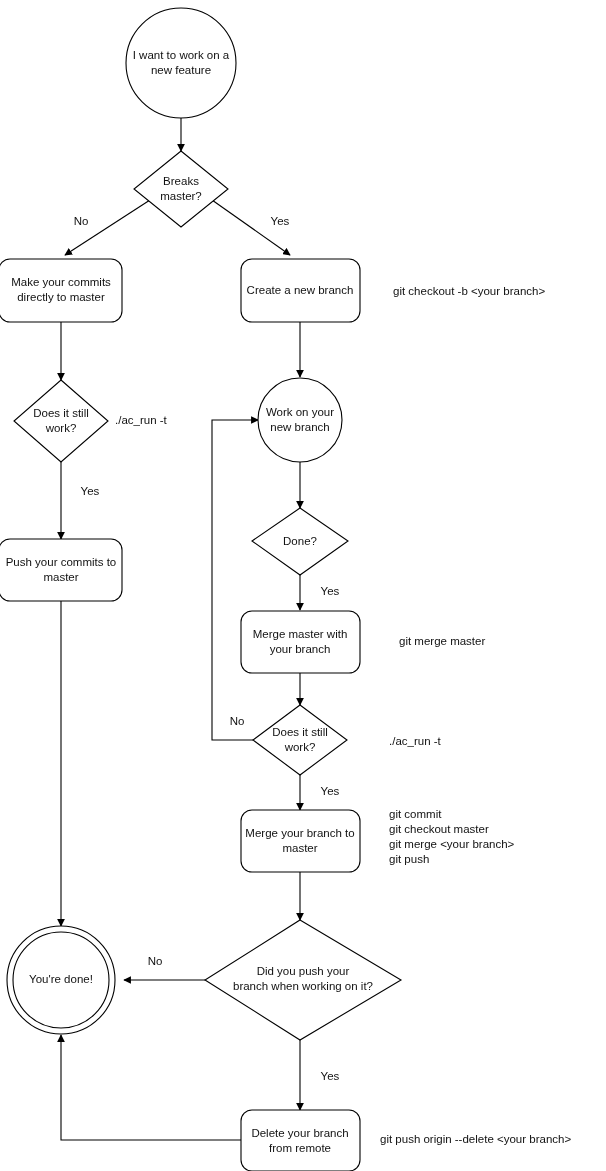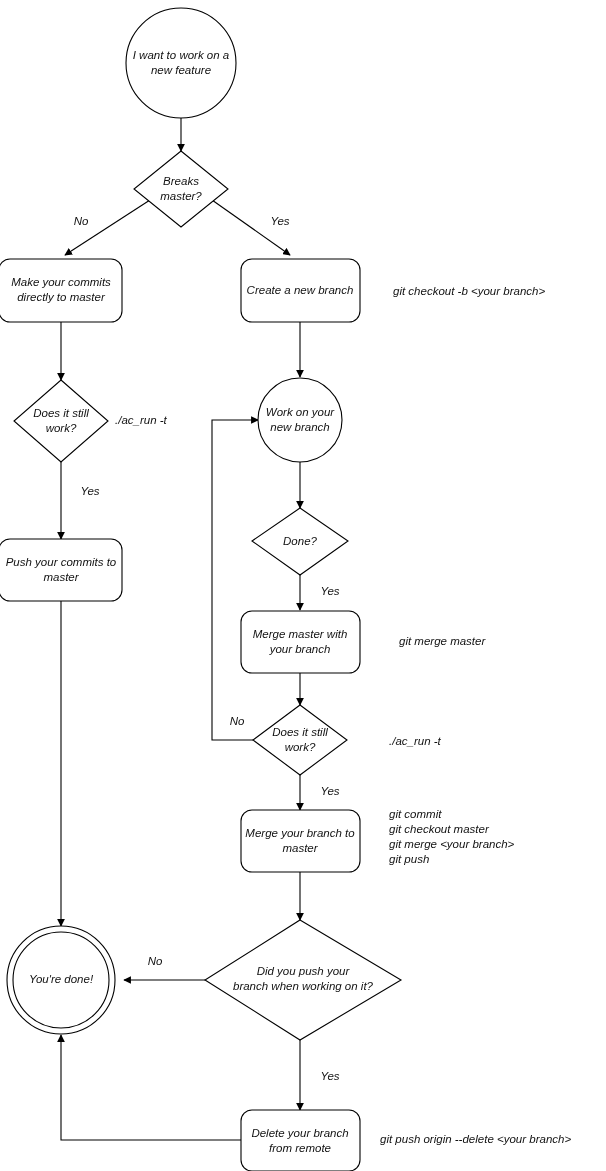--- a/index.html
+++ b/index.html
@@ -9,21 +9,20 @@
   }
   body {
     font-family: "Liberation Sans", sans-serif;
   }
   #canvas {
     position: relative;
     width: 606px;
     height: 1171px;
     background: #ffffff;
     overflow: hidden;
-    font-style: italic;
   }
   svg#flow {
     position: absolute;
     left: 0;
     top: 0;
     width: 606px;
     height: 1171px;
     display: block;
   }
   .shape-stroke {

